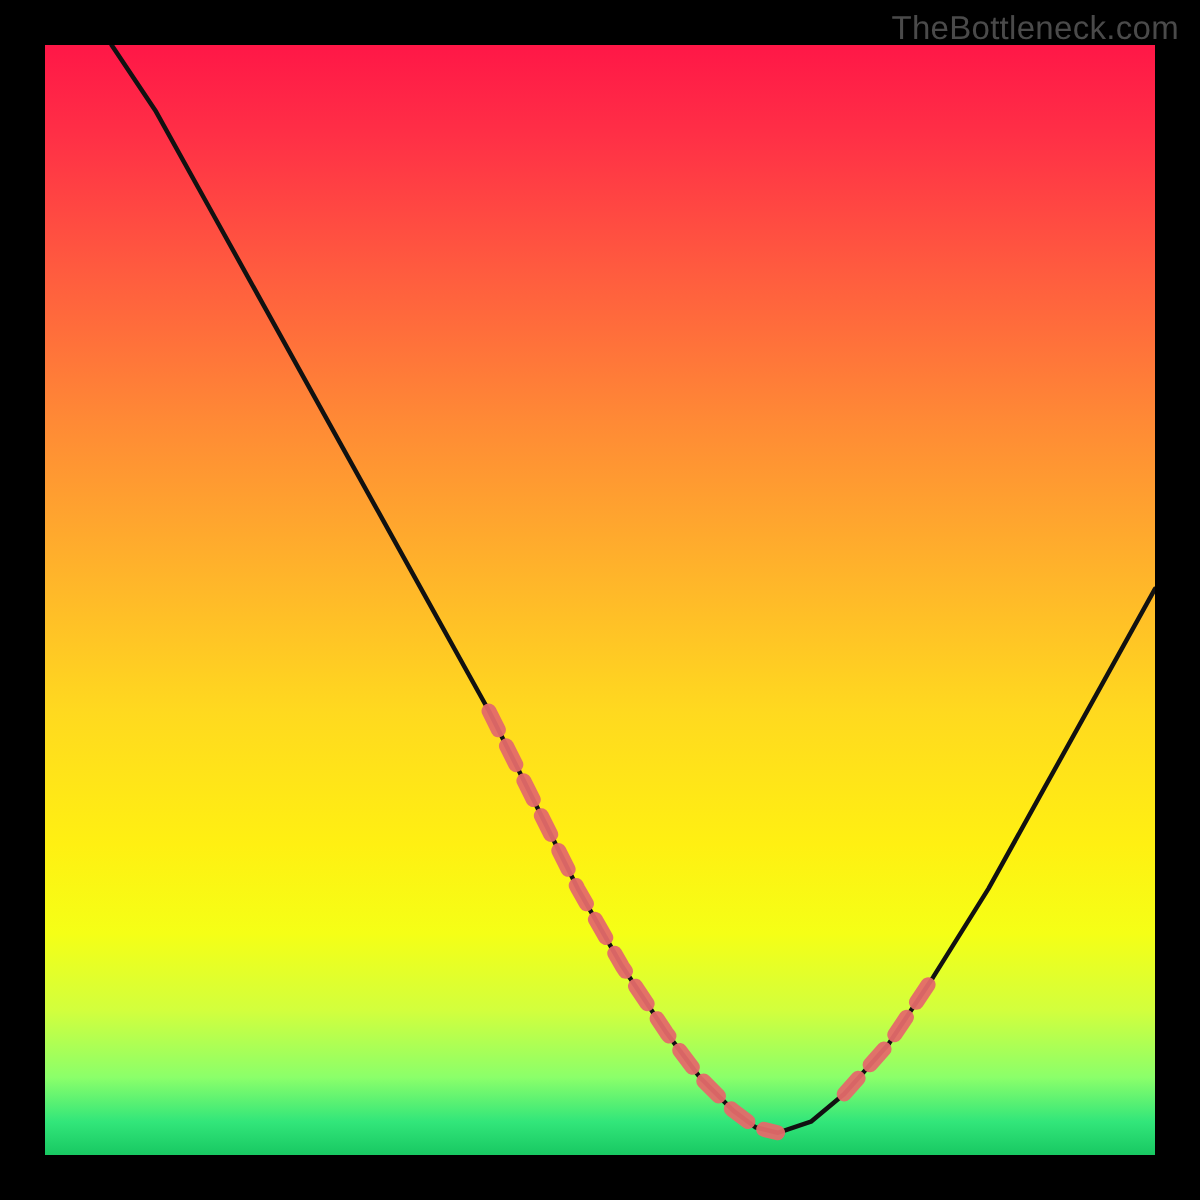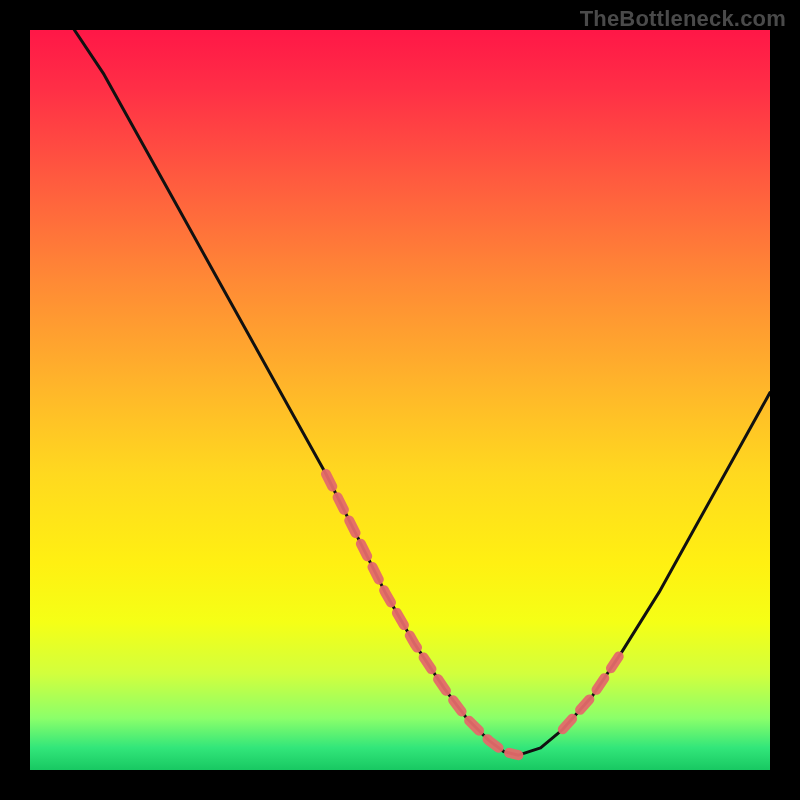--- a/index.html
+++ b/index.html
@@ -41,21 +41,21 @@
     left: 0; top: 0;
     width: 740px;
     height: 740px;
   }
   .watermark {
     position: absolute;
     top: 6px;
     right: 14px;
     font-family: Arial, Helvetica, sans-serif;
     font-size: 22px;
-    font-weight: 700;
+    font-weight: 400;
     color: #4a4a4a;
     letter-spacing: 0.2px;
   }
 </style>
 </head>
 <body>
 
 <div class="frame">
   <div class="plot-area">
     <div class="gradient"></div>

